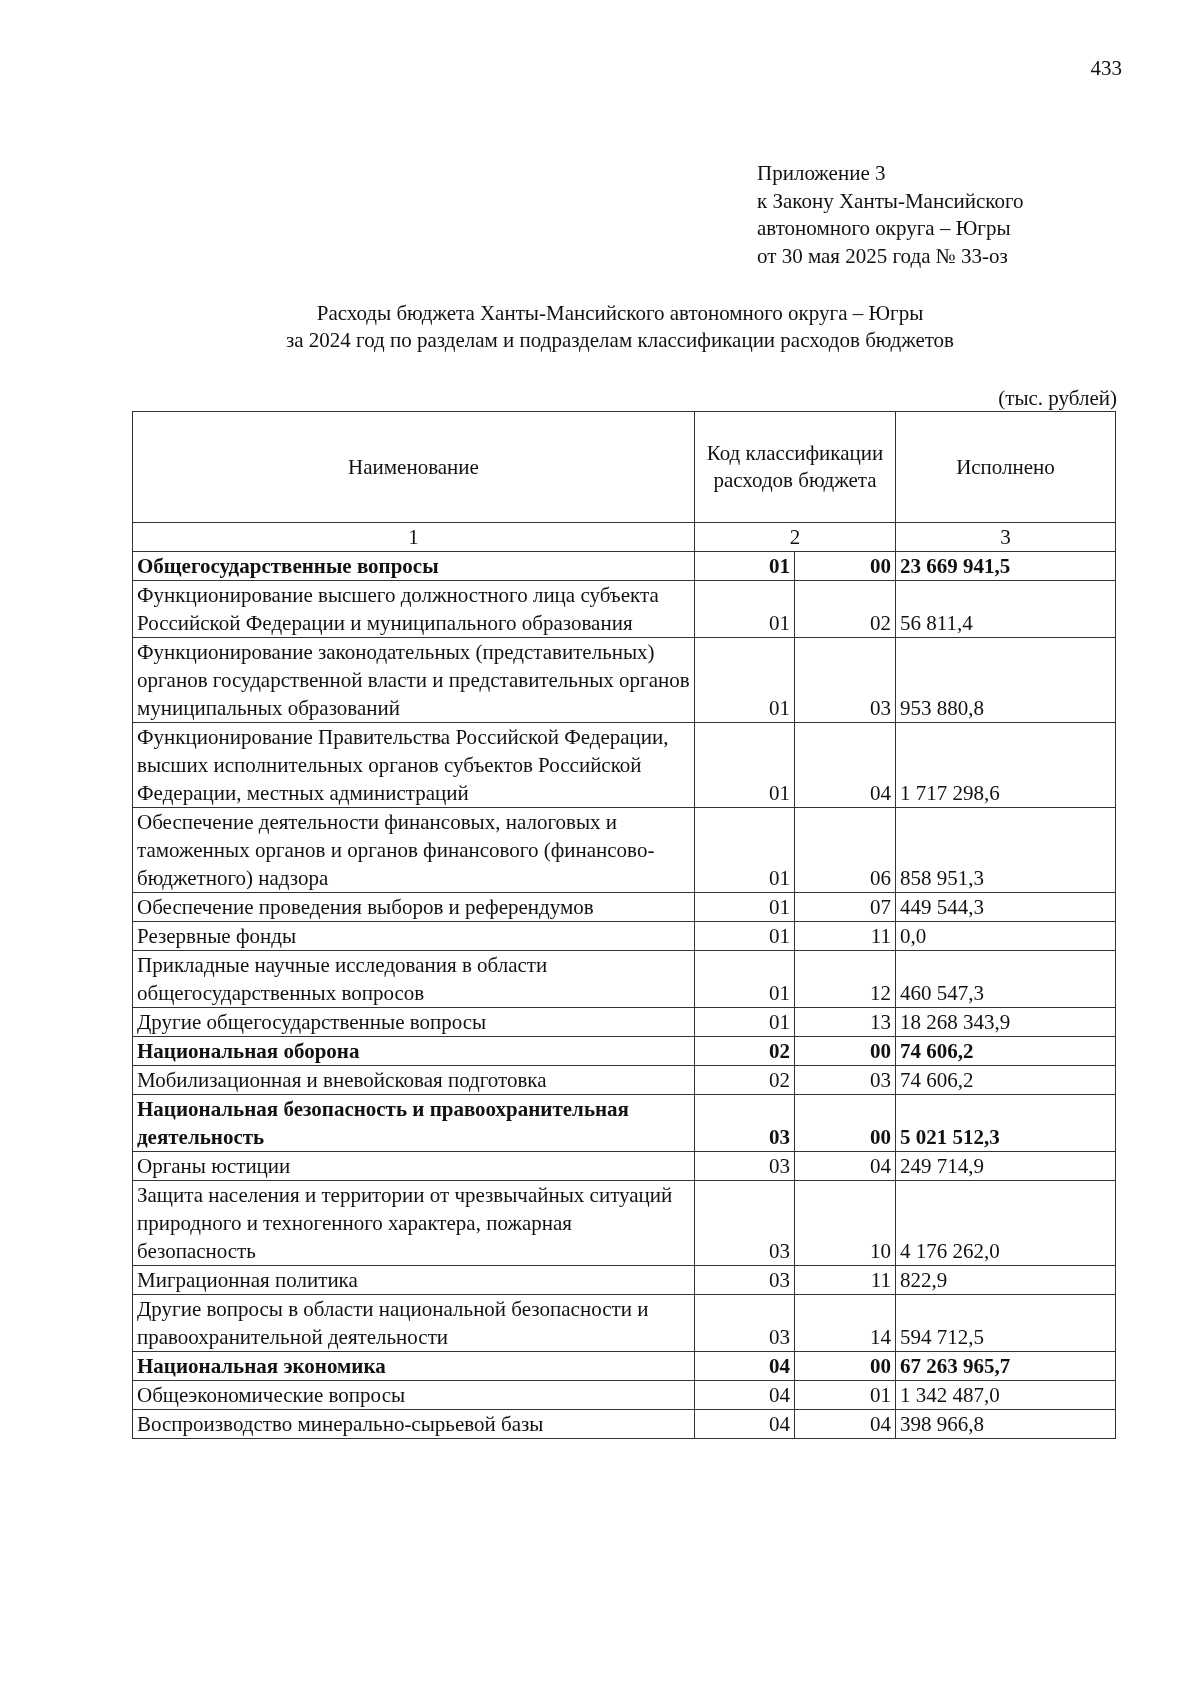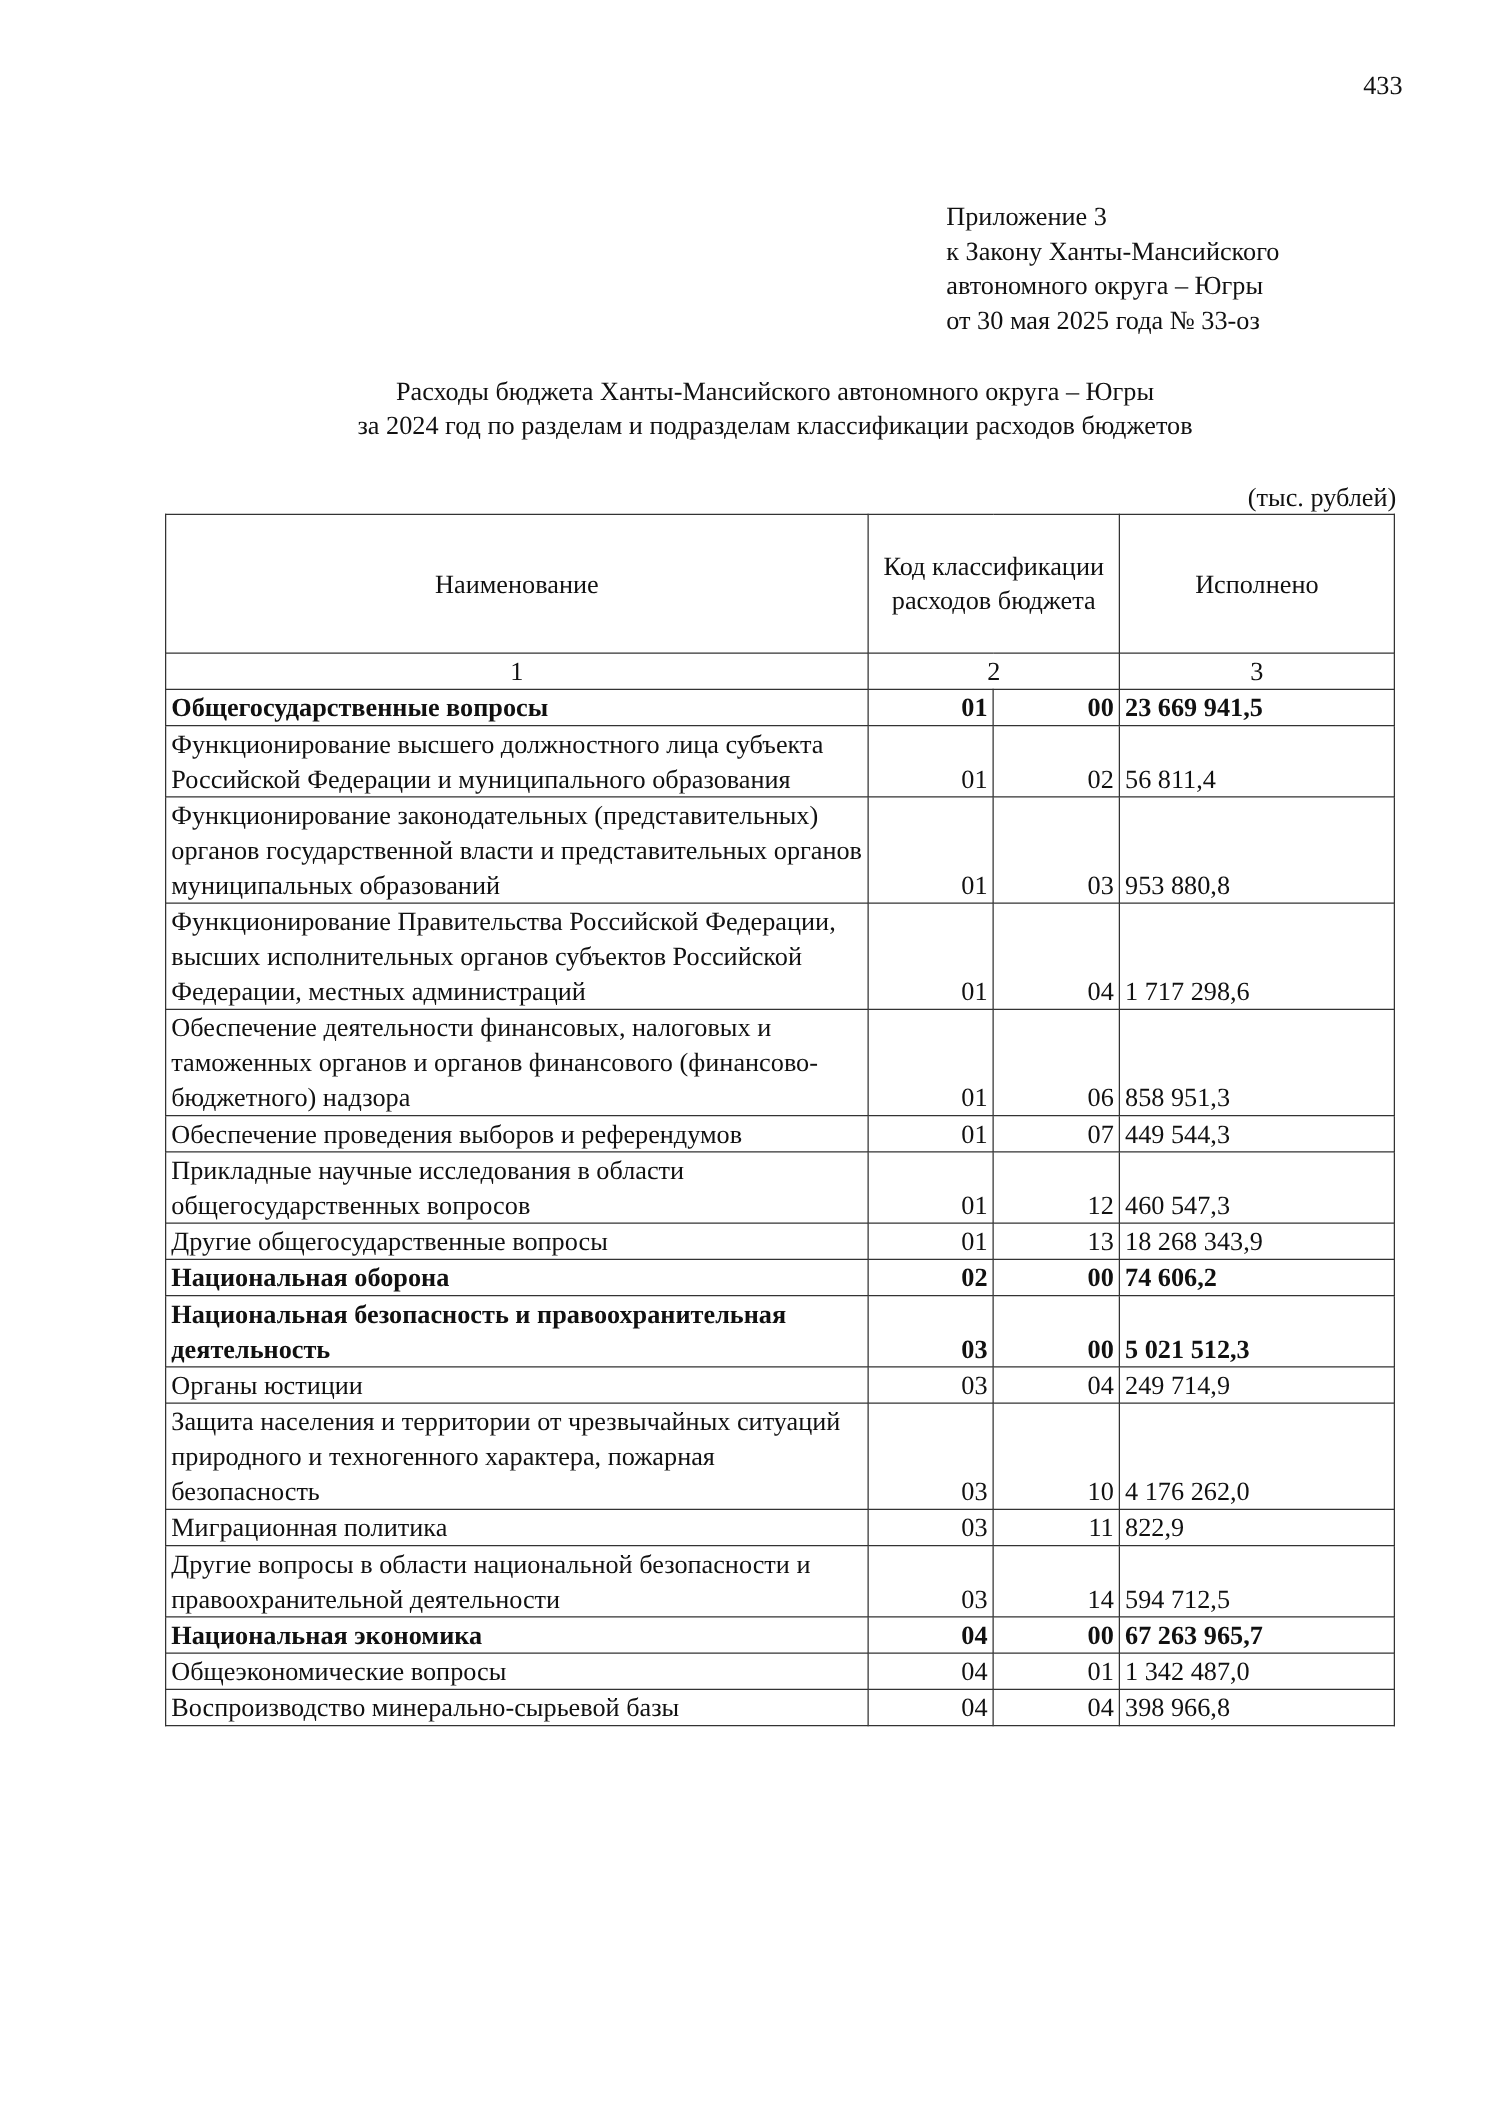--- a/index.html
+++ b/index.html
@@ -145,37 +145,49 @@
         <td class="code">06</td>
         <td class="val">858 951,3</td>
       </tr>
       <tr>
         <td class="name">Обеспечение проведения выборов и референдумов</td>
         <td class="code">01</td>
         <td class="code">07</td>
         <td class="val">449 544,3</td>
       </tr>
       <tr>
+        <td class="name">Резервные фонды</td>
+        <td class="code">01</td>
+        <td class="code">11</td>
+        <td class="val">0,0</td>
+      </tr>
+      <tr>
         <td class="name">Прикладные научные исследования в области общегосударственных вопросов</td>
         <td class="code">01</td>
         <td class="code">12</td>
         <td class="val">460 547,3</td>
       </tr>
       <tr>
         <td class="name">Другие общегосударственные вопросы</td>
         <td class="code">01</td>
         <td class="code">13</td>
         <td class="val">18 268 343,9</td>
       </tr>
       <tr class="bold">
         <td class="name">Национальная оборона</td>
         <td class="code">02</td>
         <td class="code">00</td>
         <td class="val">74 606,2</td>
       </tr>
+      <tr>
+        <td class="name">Мобилизационная и вневойсковая подготовка</td>
+        <td class="code">02</td>
+        <td class="code">03</td>
+        <td class="val">74 606,2</td>
+      </tr>
       <tr class="bold">
         <td class="name">Национальная безопасность и правоохранительная деятельность</td>
         <td class="code">03</td>
         <td class="code">00</td>
         <td class="val">5 021 512,3</td>
       </tr>
       <tr>
         <td class="name">Органы юстиции</td>
         <td class="code">03</td>
         <td class="code">04</td>

